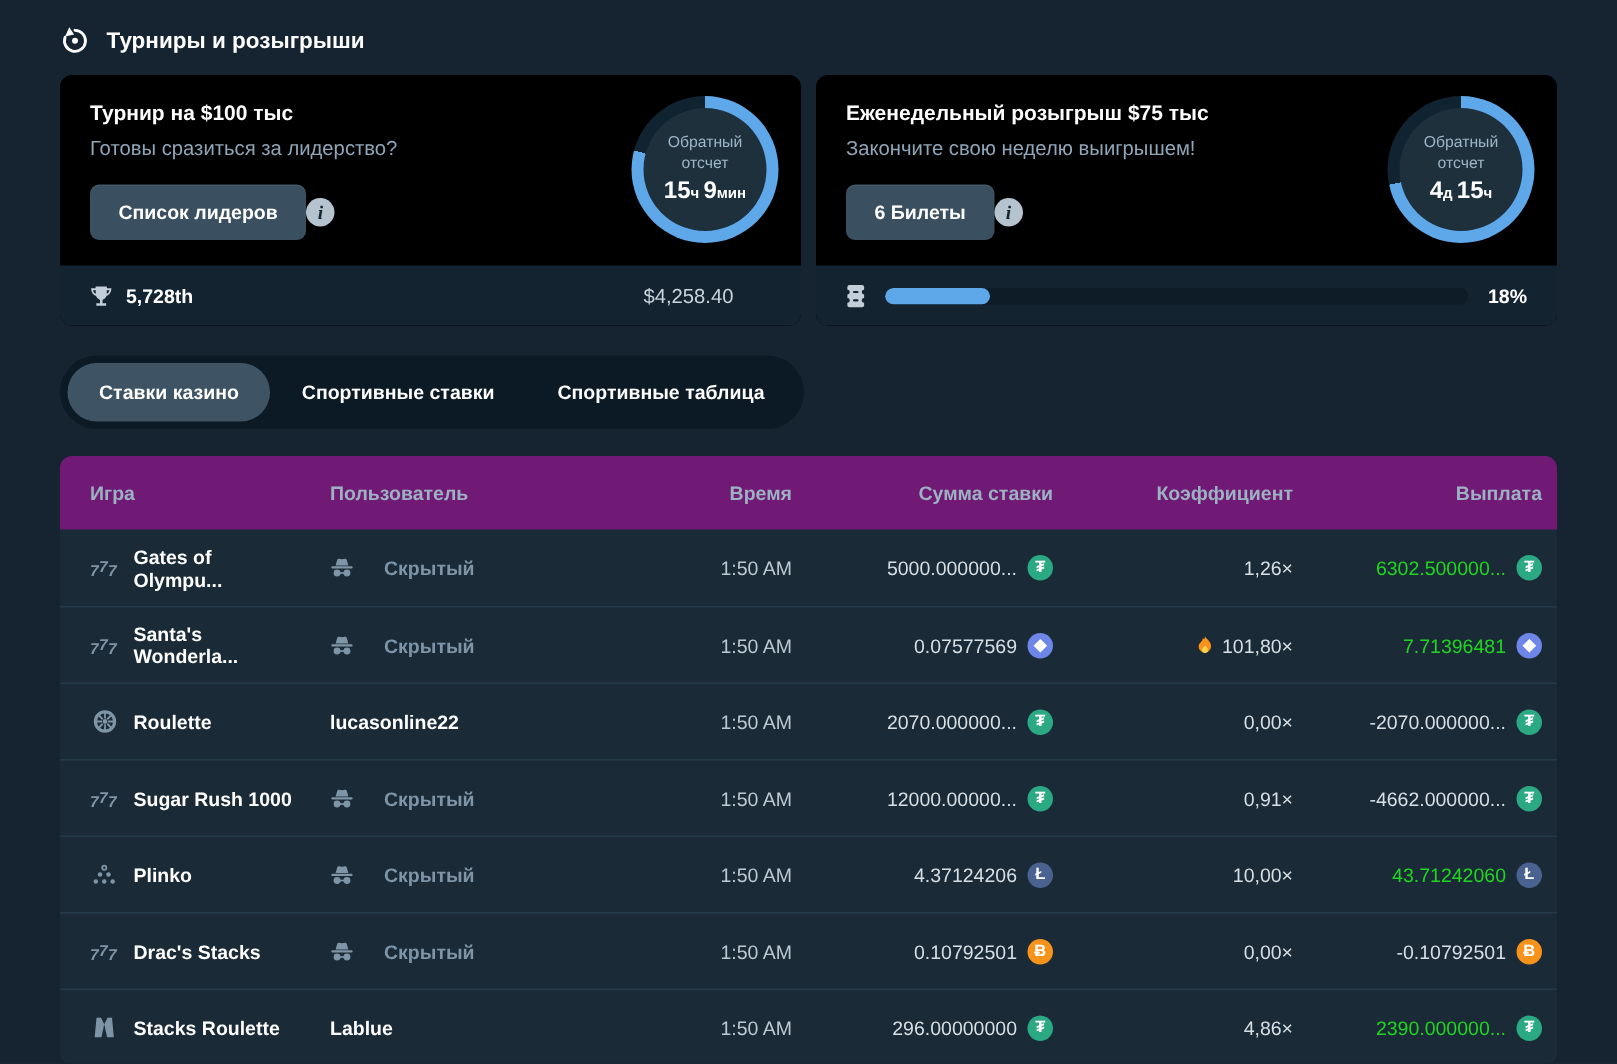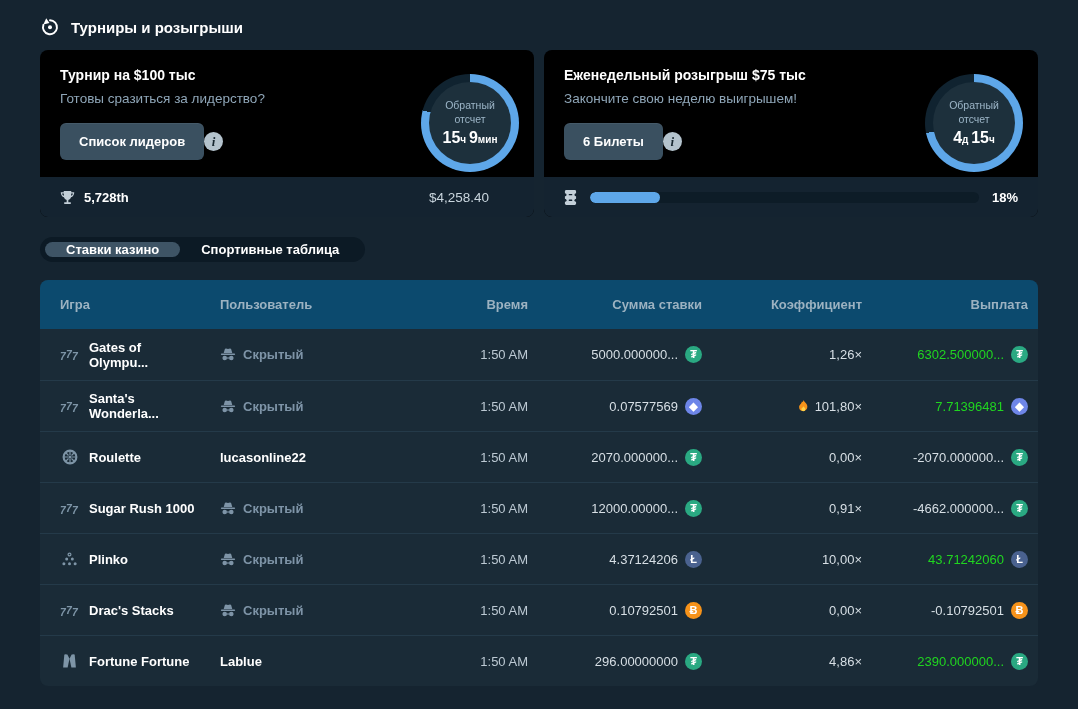--- a/index.html
+++ b/index.html
@@ -29,21 +29,21 @@
     padding:11px 19px; cursor:pointer;
     box-shadow:0 2px 3px rgba(0,0,0,.4), inset 0 1px 0 rgba(255,255,255,.06);
   }
   .info {
     width:19px; height:19px; border-radius:50%; background:#b4c3cd; color:#16262f;
     display:flex; align-items:center; justify-content:center;
     font-family:"Liberation Serif", serif; font-style:italic; font-weight:bold; font-size:13px;
     cursor:pointer;
   }
   .ring {
-    position:absolute; right:15px; top:24px; width:98px; height:98px; border-radius:50%;
+    position:absolute; right:15px; top:14px; width:98px; height:98px; border-radius:50%;
     display:flex; align-items:center; justify-content:center;
   }
   .ring-inner {
     width:82px; height:82px; border-radius:50%; background:#1d303c;
     display:flex; flex-direction:column; align-items:center; justify-content:center;
   }
   .cd-label { width:62px; text-align:center; font-size:10.5px; line-height:1.3; color:#9db6c8; }
   .cd-parts { margin-top:2px; color:#fff; font-weight:bold; white-space:nowrap; }
   .cd-parts .v { font-size:16px; }
   .cd-parts .u { font-size:10px; }
@@ -54,40 +54,40 @@
   .spacer { flex:1; }
   .prize-group { display:flex; align-items:center; gap:8px; }
   .prize { font-size:13.5px; color:#c9d5dd; }
   .progress-track { flex:1; height:11px; margin:0 13px; border-radius:6px; background:#0d1c27; overflow:hidden; }
   .progress-fill { height:100%; border-radius:6px; }
   .pct { font-size:13px; font-weight:bold; color:#fff; }
 
   
   .tabs-wrap { margin:20px 0 18px; }
   .tabs { display:inline-flex; align-items:center; background:#0c1a25; border-radius:26px; padding:5px; }
-  .tab { padding:0 21px; border-radius:21px; font-size:13px; font-weight:bold; color:#fff; cursor:pointer; white-space:nowrap; }
+  .tab { padding:12px 21px; border-radius:21px; font-size:13px; font-weight:bold; color:#fff; cursor:pointer; white-space:nowrap; }
   .tab.active { background:#3e5465; }
 
   
   .bets { background:#1a2b37; border-radius:8px; }
   .grid-row {
     display:grid;
     grid-template-columns:160px 168px 160px 174px 160px 166px;
     padding-right:10px; align-items:center;
   }
-  .thead { background:#0c4a6e; border-radius:8px 8px 0 0; height:49px; }
+  .thead { background:#701a75; border-radius:8px 8px 0 0; height:49px; }
   .th { font-size:13px; font-weight:bold; color:#9cb2c1; }
   .row { height:51px; }
   .row + .row { border-top:1px solid #243a49; }
   .cell { font-size:13px; }
   .pl { padding-left:20px; }
   .r { text-align:right; }
   .cell-game { display:flex; align-items:center; gap:10px; font-weight:bold; color:#fff; }
   .gic { color:#7e95a7; display:flex; width:19px; justify-content:center; }
-  .cell-user { display:flex; align-items:center; gap:7px; font-weight:bold; }
+  .cell-user { display:flex; align-items:center; gap:20px; font-weight:bold; }
   .cell-user .uic { color:#7e94a7; display:flex; }
   .cell-user.hidden .uname { color:#7e94a7; }
   .cell-user:not(.hidden) .uname { color:#fff; cursor:pointer; }
   .cell-time { color:#bcc9d3; }
   .cell-num { display:flex; align-items:center; justify-content:flex-end; gap:7px; color:#d7dfe5; }
   .coin {
     width:17px; height:17px; border-radius:50%; flex:0 0 17px;
     display:flex; align-items:center; justify-content:center;
     color:#fff; font-size:11px; font-weight:bold; line-height:1;
   }
@@ -177,20 +177,21 @@
           <div class="progress-fill" style="width: 18%; background: rgb(94, 167, 233);"></div>
         </div>
         <span class="pct">18%</span>
       </div>
     </div>
   </div>
 
   <div class="tabs-wrap">
     <div class="tabs">
       <div class="tab active">Ставки казино</div>
+      <div class="tab">Спортивные ставки</div>
       <div class="tab">Спортивные таблица</div>
     </div>
   </div>
 
   <div class="bets">
     <div class="grid-row thead">
       <div class="th pl">Игра</div>
       <div class="th pl">Пользователь</div>
       <div class="th r">Время</div>
       <div class="th r">Сумма ставки</div>
@@ -453,21 +454,21 @@
       <span class="gic">
               <svg width="15" height="14" viewBox="0 0 16 14">
                 <g fill="currentColor">
                   <path d="M2.5 0h3.2L8 4.6 6 14H1.2z"></path>
                   <path d="M13.5 0h-3.2L8 4.6 10 14h4.8z"></path>
                   <circle cx="4" cy="1" r="1"></circle>
                   <circle cx="12" cy="1" r="1"></circle>
                 </g>
               </svg>
             </span>
-      <span class="gname">Fortune Fortune</span>
+      <span class="gname">Stacks Roulette</span>
     </div>
     <div class="cell cell-user pl">
 
       <span class="uname">Lablue</span>
     </div>
     <div class="cell cell-time r">1:50 AM</div>
     <div class="cell cell-num">
       <span class="val">296.00000000</span>
       <span class="coin" style="background: rgb(42, 169, 130);">₮</span>
     </div>

